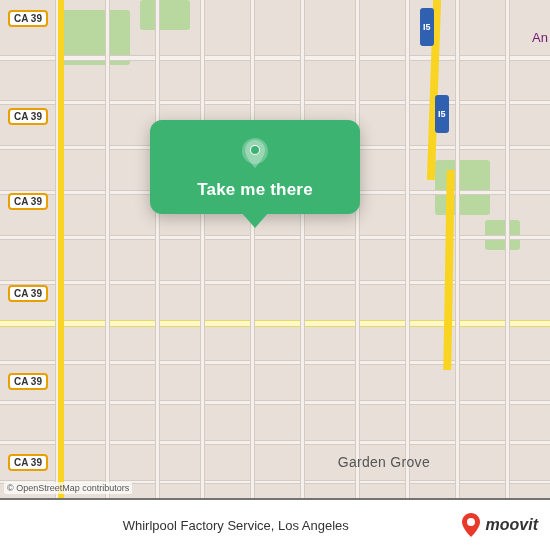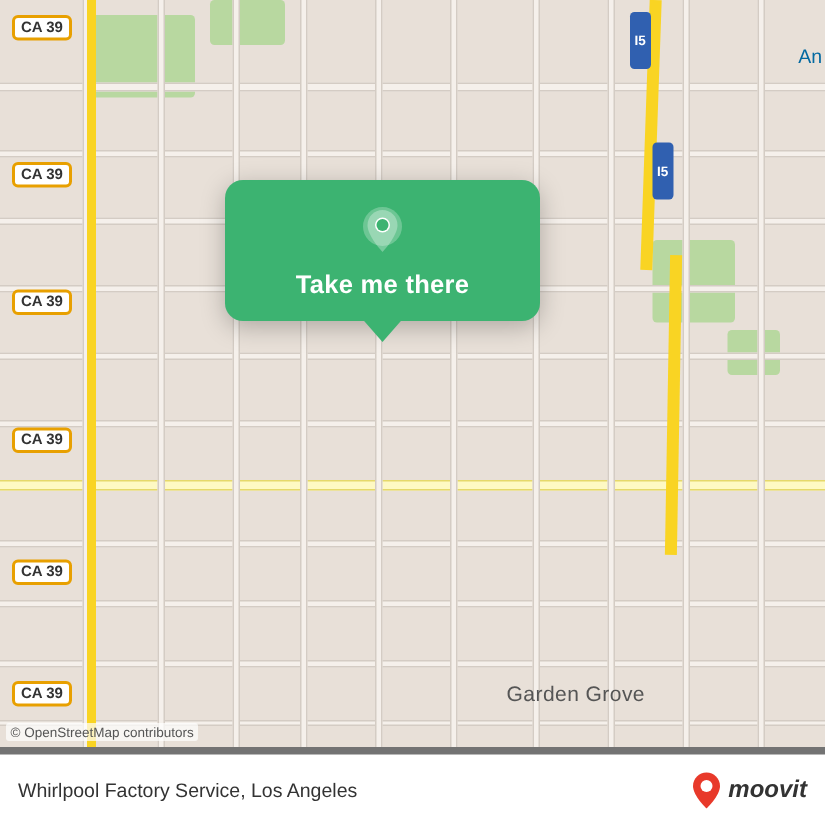--- a/index.html
+++ b/index.html
@@ -4,20 +4,21 @@
   <style>
     * { margin: 0; padding: 0; box-sizing: border-box; }
     body { width: 550px; height: 550px; overflow: hidden; font-family: Arial, sans-serif; position: relative; }
 
     #map-container {
       width: 550px;
       height: 550px;
       position: relative;
       background-color: #e8e0d8;
       overflow: hidden;
+      text-align: center;
     }
 
     
     .map-bg {
       position: absolute;
       inset: 0;
       background-color: #e8e0d8;
     }
 
     
@@ -112,21 +113,21 @@
     
     .bottom-bar {
       position: absolute;
       bottom: 0; left: 0; right: 0;
       height: 52px;
       background: #fff;
       display: flex;
       align-items: center;
       padding: 0 12px;
       z-index: 30;
-      border-top: 5px solid #737373;
+      border-top: 2px solid #737373;
     }
 
     .bottom-bar-text {
       font-size: 13px;
       color: #333;
       flex: 1;
     }
 
     .moovit-logo {
       display: flex;
@@ -170,21 +171,21 @@
       z-index: 10;
       letter-spacing: 0.3px;
     }
 
     
     .anaheim-label {
       position: absolute;
       top: 30px;
       right: 2px;
       font-size: 13px;
-      color: #0369a1;
+      color: #701a75;
       z-index: 10;
     }
 
     
     .freeway-label {
       position: absolute;
       background: #3060b0;
       color: #fff;
       font-size: 9px;
       font-weight: bold;

